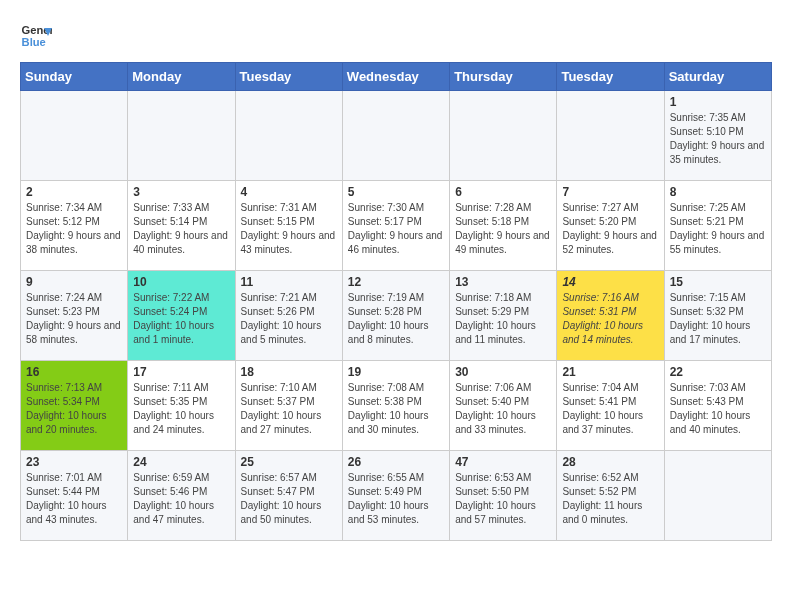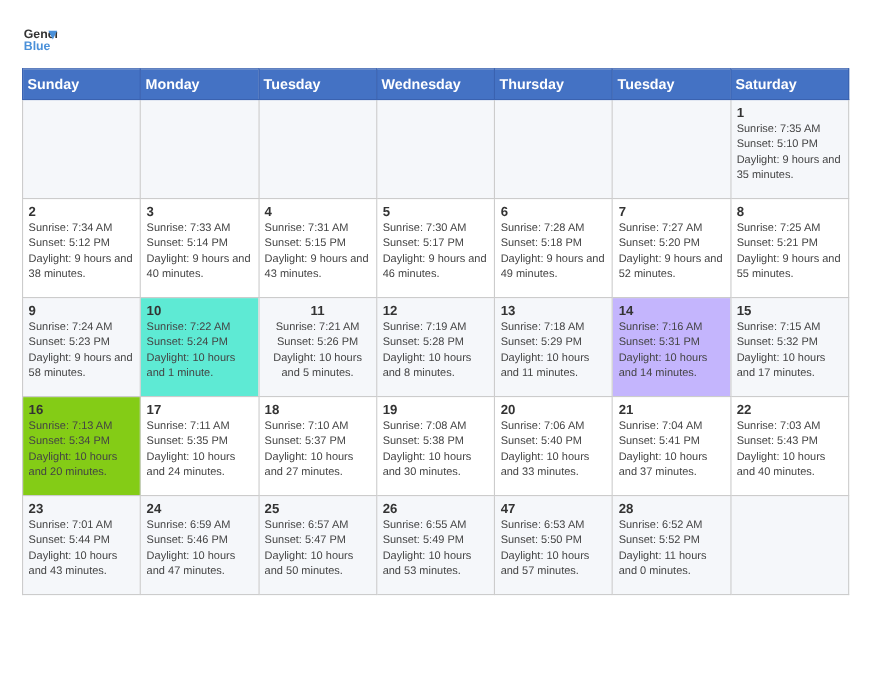--- a/index.html
+++ b/index.html
@@ -157,33 +157,33 @@
       </tr>
       <tr>
         <td style="background-color: rgb(245, 247, 250);">
           <span class="day-num">9</span>
           <div class="day-info">Sunrise: 7:24 AM<br>Sunset: 5:23 PM<br>Daylight: 9 hours and 58 minutes.</div>
         </td>
         <td style="background-color: #5eead4;">
           <span class="day-num">10</span>
           <div class="day-info">Sunrise: 7:22 AM<br>Sunset: 5:24 PM<br>Daylight: 10 hours and 1 minute.</div>
         </td>
-        <td style="background-color: rgb(245, 247, 250); text-align: center;">
+        <td style="background-color: rgb(245, 247, 250);">
           <span class="day-num">11</span>
           <div class="day-info">Sunrise: 7:21 AM<br>Sunset: 5:26 PM<br>Daylight: 10 hours and 5 minutes.</div>
         </td>
         <td style="background-color: rgb(245, 247, 250);">
           <span class="day-num">12</span>
           <div class="day-info">Sunrise: 7:19 AM<br>Sunset: 5:28 PM<br>Daylight: 10 hours and 8 minutes.</div>
         </td>
         <td style="background-color: rgb(245, 247, 250);">
           <span class="day-num">13</span>
           <div class="day-info">Sunrise: 7:18 AM<br>Sunset: 5:29 PM<br>Daylight: 10 hours and 11 minutes.</div>
         </td>
-        <td style="background-color: #c4b5fd;">
+        <td style="background-color: #fde047; font-style: italic;">
           <span class="day-num">14</span>
           <div class="day-info">Sunrise: 7:16 AM<br>Sunset: 5:31 PM<br>Daylight: 10 hours and 14 minutes.</div>
         </td>
         <td style="background-color: rgb(245, 247, 250);">
           <span class="day-num">15</span>
           <div class="day-info">Sunrise: 7:15 AM<br>Sunset: 5:32 PM<br>Daylight: 10 hours and 17 minutes.</div>
         </td>
       </tr>
       <tr>
         <td style="background-color: #84cc16;">
@@ -196,21 +196,21 @@
         </td>
         <td style="background-color: rgb(255, 255, 255);">
           <span class="day-num">18</span>
           <div class="day-info">Sunrise: 7:10 AM<br>Sunset: 5:37 PM<br>Daylight: 10 hours and 27 minutes.</div>
         </td>
         <td style="background-color: rgb(255, 255, 255);">
           <span class="day-num">19</span>
           <div class="day-info">Sunrise: 7:08 AM<br>Sunset: 5:38 PM<br>Daylight: 10 hours and 30 minutes.</div>
         </td>
         <td style="background-color: rgb(255, 255, 255);">
-          <span class="day-num">20</span>
+          <span class="day-num">30</span>
           <div class="day-info">Sunrise: 7:06 AM<br>Sunset: 5:40 PM<br>Daylight: 10 hours and 33 minutes.</div>
         </td>
         <td style="background-color: rgb(255, 255, 255);">
           <span class="day-num">21</span>
           <div class="day-info">Sunrise: 7:04 AM<br>Sunset: 5:41 PM<br>Daylight: 10 hours and 37 minutes.</div>
         </td>
         <td style="background-color: rgb(255, 255, 255);">
           <span class="day-num">22</span>
           <div class="day-info">Sunrise: 7:03 AM<br>Sunset: 5:43 PM<br>Daylight: 10 hours and 40 minutes.</div>
         </td>

